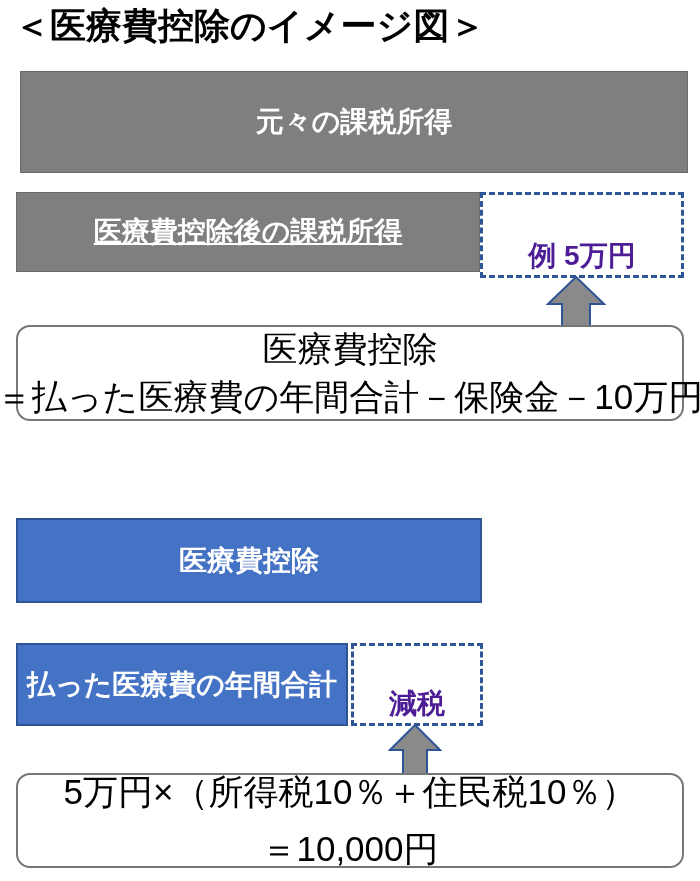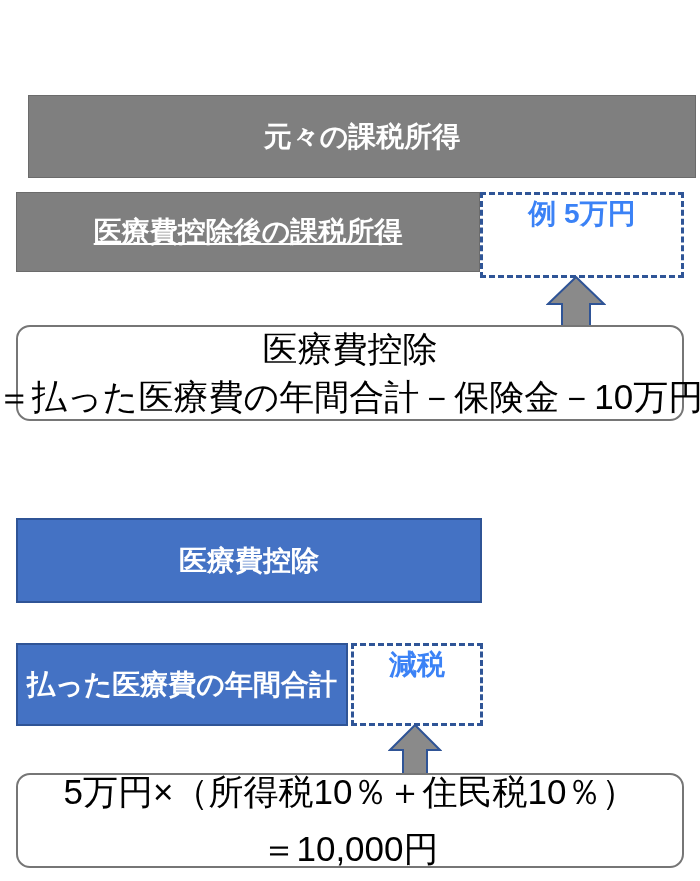--- a/index.html
+++ b/index.html
@@ -44,23 +44,23 @@
   }
   .bar-blue {
     background: var(--bar-blue);
     border: 2px solid var(--bar-blue-border);
   }
 
   .dashed-box {
     background: #ffffff;
     border: 3px dashed var(--dashed-border-blue);
     display: flex;
-    align-items: flex-start;
+    align-items: flex-end;
     justify-content: center;
-    color: #3b82f6;
+    color: #4c1d95;
     font-weight: bold;
     font-size: 28px;
     white-space: nowrap;
   }
 
   .note-box {
     background: #ffffff;
     border: 2px solid var(--note-border-gray);
     border-radius: 14px;
     display: flex;
@@ -74,36 +74,37 @@
   }
 
   .arrow polygon {
     fill: var(--arrow-fill);
     stroke: var(--arrow-stroke);
     stroke-width: 2;
     stroke-linejoin: miter;
   }
 
   
-  .bar-original-income   { left: 28px; top: 71px;  width: 668px; height: 83px; margin-top: 24px; }
+  .bar-original-income   { left: 20px; top: 71px;  width: 668px; height: 102px; }
   .bar-after-income      { left: 16px; top: 192px; width: 464px; height: 80px; text-decoration: underline; }
   .box-deduction-example { left: 480px; top: 192px; width: 204px; height: 86px; }
   .arrow-1               { left: 546px; top: 276px; width: 60px; height: 52px; }
   .note-deduction        { left: 16px; top: 325px; width: 668px; height: 96px; }
   .bar-original-tax      { left: 16px; top: 518px; width: 466px; height: 85px; }
   .bar-after-tax         { left: 16px; top: 643px; width: 332px; height: 83px; }
   .box-reduction         { left: 351px; top: 643px; width: 132px; height: 83px; }
   .arrow-2               { left: 388px; top: 724px; width: 54px; height: 51px; }
   .note-calculation      { left: 16px; top: 773px; width: 668px; height: 95px; gap: 8px; }
 </style>
 </head>
 <body>
 
 <div class="canvas">
 
+  <h1 class="abs page-title">＜医療費控除のイメージ図＞</h1>
 
   <div class="abs bar bar-gray bar-original-income">
     <span>元々の課税所得</span>
   </div>
 
   <div class="abs bar bar-gray bar-after-income">
     <span>医療費控除後の課税所得</span>
   </div>
 
   <div class="abs dashed-box box-deduction-example">

